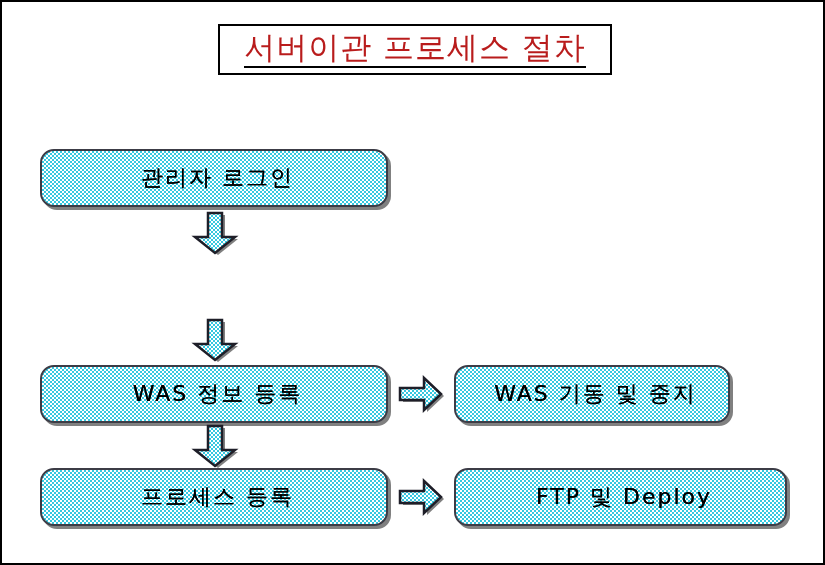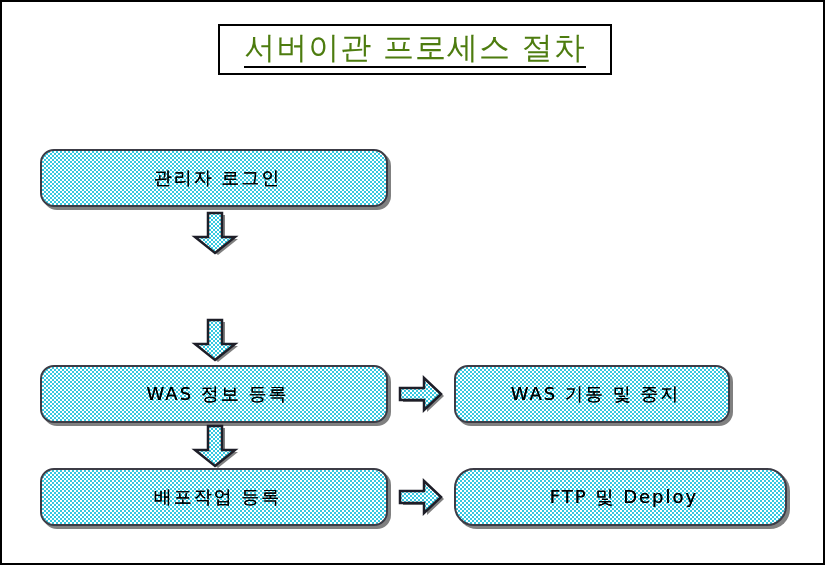--- a/index.html
+++ b/index.html
@@ -30,21 +30,21 @@
     border: 2px solid #000000;
     box-sizing: border-box;
     background: #ffffff;
     display: flex;
     align-items: center;
     justify-content: center;
   }
   .title-text {
     font-size: 31px;
     line-height: 1;
-    color: #4d7c0f;
+    color: #b91c1c;
     letter-spacing: 1px;
     padding-bottom: 3px;
     border-bottom: 2px solid #000000;
     white-space: nowrap;
     font-family: "DejaVu Sans", "Liberation Sans", sans-serif;
   }
 
   
   .dither {
     background-color: #ffffff;
@@ -60,36 +60,36 @@
     position: absolute;
     box-sizing: border-box;
     border: 2px solid #3c3c46;
     border-radius: 14px;
     box-shadow: 3px 3px 0 0 #808080;
     display: flex;
     align-items: center;
     justify-content: center;
   }
   .node-label {
-    font-size: 18px;
+    font-size: 22px;
     color: #000000;
     letter-spacing: 2px;
     white-space: nowrap;
     text-shadow: 0 0 0 #000;
     margin-left: 7px;
   }
 
   
   #node-admin-login   { left: 38px;  top: 147px; width: 348px; height: 58px; }
   #node-server-info   { left: 38px;  top: 256px; width: 348px; height: 58px; }
   #node-was-info      { left: 38px;  top: 363px; width: 348px; height: 58px; }
   #node-deploy-job    { left: 38px;  top: 466px; width: 348px; height: 58px; }
   
   #node-was-control   { left: 452px; top: 363px; width: 276px; height: 58px; }
-  #node-ftp-deploy    { left: 452px; top: 466px; width: 333px; height: 58px; border-radius: 20px; }
+  #node-ftp-deploy    { left: 452px; top: 466px; width: 333px; height: 58px; }
 
   
   .arrow {
     position: absolute;
   }
   .arrow svg { display: block; overflow: visible; }
 
   #arrow-login-to-server  { left: 189px; top: 209px; width: 48px; height: 44px; }
   #arrow-server-to-was    { left: 189px; top: 316px; width: 48px; height: 44px; }
   #arrow-was-to-deploy    { left: 189px; top: 422px; width: 48px; height: 44px; }
@@ -109,21 +109,21 @@
   <div class="node dither" id="node-admin-login">
     <span class="node-label">관리자 로그인</span>
   </div>
 
 
   <div class="node dither" id="node-was-info">
     <span class="node-label">WAS 정보 등록</span>
   </div>
 
   <div class="node dither" id="node-deploy-job">
-    <span class="node-label">배포작업 등록</span>
+    <span class="node-label">프로세스 등록</span>
   </div>
 
   <div class="node dither" id="node-was-control">
     <span class="node-label">WAS 기동 및 중지</span>
   </div>
 
   <div class="node dither" id="node-ftp-deploy">
     <span class="node-label">FTP 및 Deploy</span>
   </div>
 

